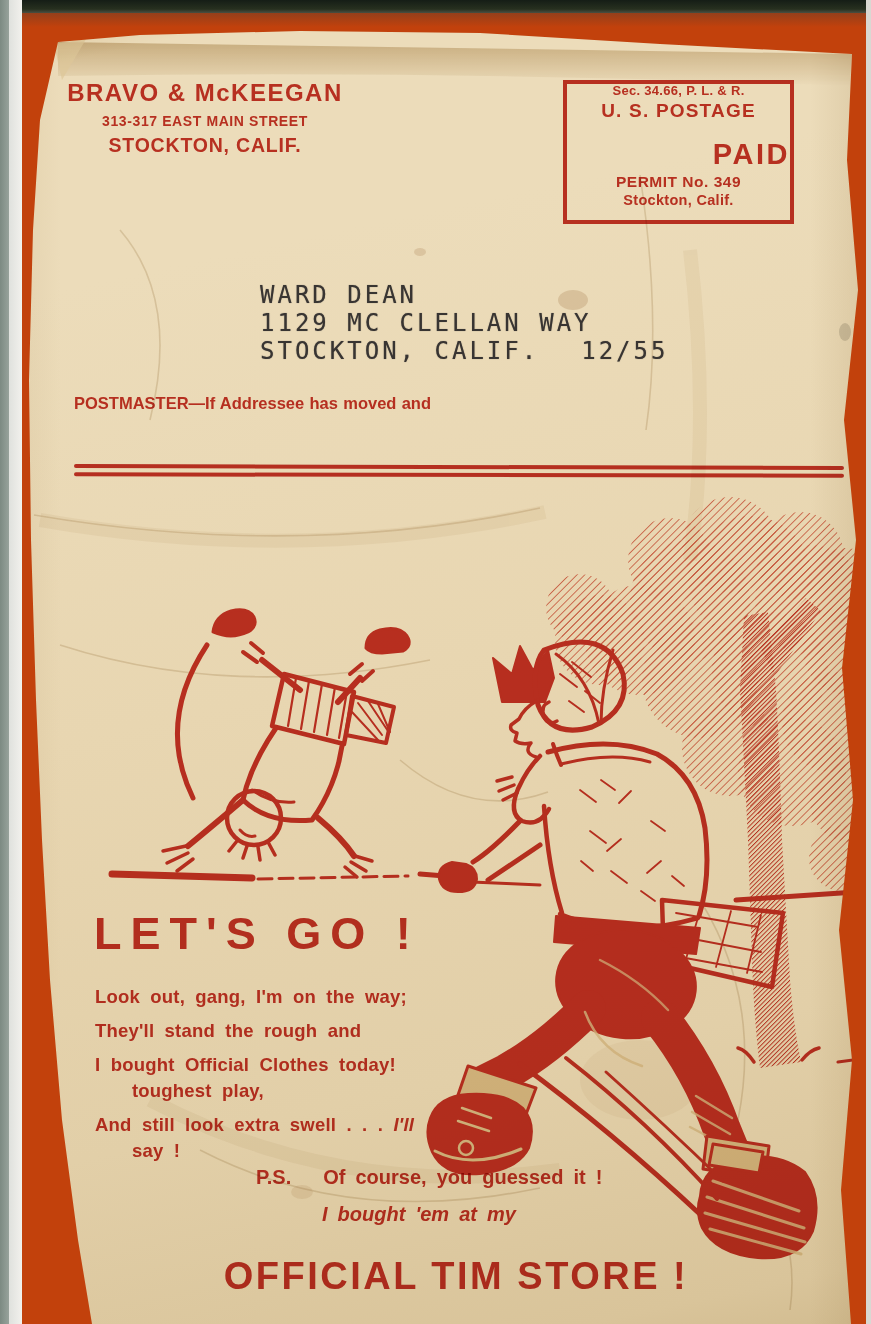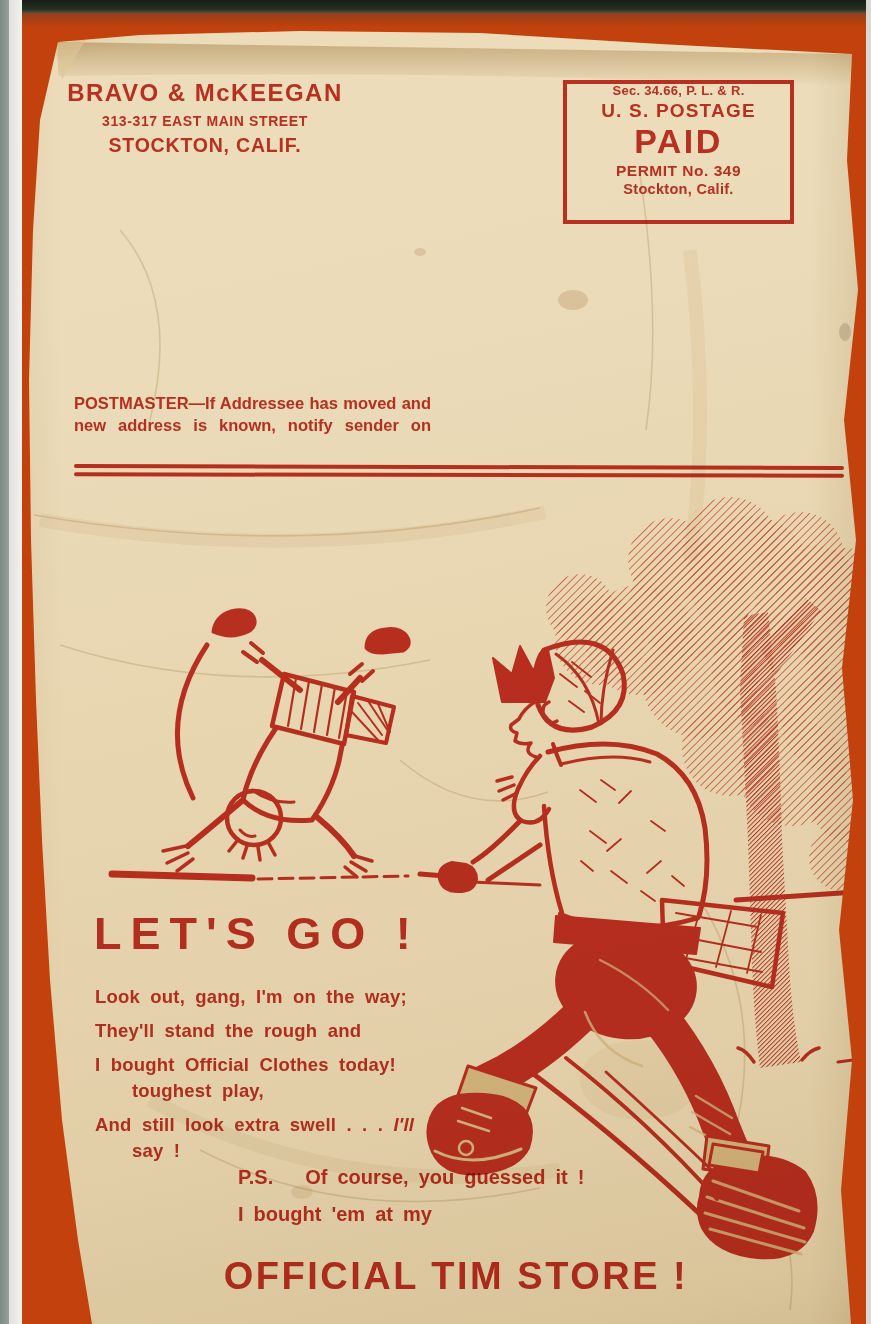--- a/index.html
+++ b/index.html
@@ -39,21 +39,21 @@
   .sender{position:absolute;left:60px;top:81px;width:290px;text-align:center;line-height:1;}
   .sender-name{font-size:24px;letter-spacing:1.5px;}
   .sender-street{font-size:14px;letter-spacing:.6px;margin-top:9px;}
   .sender-city{font-size:19.5px;letter-spacing:.8px;margin-top:8px;}
 
   .stamp{position:absolute;left:563px;top:80px;width:231px;height:144px;
     border:4px solid #c6372c;box-sizing:border-box;text-align:center;
     line-height:1;}
   .stamp-l1{font-size:13px;letter-spacing:.3px;}
   .stamp-l2{font-size:19px;letter-spacing:1.2px;margin-top:4px;text-align:center;}
-  .stamp-l3{font-size:34px;letter-spacing:2.5px;margin-top:4px;}
+  .stamp-l3{font-size:29px;letter-spacing:2.5px;margin-top:20px;text-align:right;}
   .stamp-l4{font-size:15.5px;letter-spacing:.5px;margin-top:5px;}
   .stamp-l5{font-size:14.5px;letter-spacing:.3px;margin-top:3px;}
 
   .recipient{position:absolute;left:260px;top:281px;
     font-family:"DejaVu Sans Mono",monospace;font-size:24px;letter-spacing:3px;
     color:#3d3d45;line-height:28px;text-shadow:0 0 1px rgba(55,55,65,.55);}
   .recipient .date{display:inline-block;margin-left:42px;}
 
   .postmaster{position:absolute;left:74px;top:392px;width:357px;
     font-size:16.5px;line-height:22px;}
@@ -64,22 +64,22 @@
   .rule-2{top:473px;transform:rotate(.1deg);}
 
   .headline{position:absolute;left:94px;top:911px;font-size:45px;letter-spacing:9px;line-height:1;text-align:center;}
 
   .poem{position:absolute;left:95px;top:984px;font-size:18.5px;line-height:26px;
     word-spacing:5px;letter-spacing:.2px;}
   .poem .gap{margin-top:8px;}
   .poem .indent{padding-left:37px;}
   .poem em{font-style:italic;}
 
-  .ps{position:absolute;left:238px;top:1167px;font-size:20px;word-spacing:4.5px;line-height:1;}
-  .ps-row2{margin-top:17px;}
+  .ps{position:absolute;left:256px;top:1167px;font-size:20px;word-spacing:4.5px;line-height:1;}
+  .ps-row2{margin-left:66px;margin-top:17px;font-style:italic;}
   .ps-label{display:inline-block;margin-right:32px;}
 
   .store{position:absolute;left:176px;top:1257px;width:560px;text-align:center;
     font-size:38px;letter-spacing:2.5px;white-space:nowrap;line-height:1;}
 </style>
 </head>
 <body>
 
 <div class="stage">
   <div class="scanner-top"></div>
@@ -250,24 +250,28 @@
     </div>
 
     <div class="stamp red printed ink">
       <div class="stamp-l1">Sec. 34.66, P. L. &amp; R.</div>
       <div class="stamp-l2">U. S. POSTAGE</div>
       <div class="stamp-l3">PAID</div>
       <div class="stamp-l4">PERMIT No. 349</div>
       <div class="stamp-l5">Stockton, Calif.</div>
     </div>
 
+    <div class="recipient ink">
+      <div>WARD DEAN</div>
+      <div>1129 MC CLELLAN WAY</div>
+      <div><span>STOCKTON, CALIF.</span><span class="date">12/55</span></div>
+    </div>
 
     <div class="postmaster red printed ink">
       <span>POSTMASTER—If Addressee has moved and</span>
-      <span>new address is known, notify sender on</span>
     </div>
 
     <div class="rule rule-1 ink"></div>
     <div class="rule rule-2 ink"></div>
 
     <div class="headline red printed ink">LET'S GO !</div>
 
     <div class="poem red printed ink">
       <div>Look out, gang, I'm on the way;</div>
       <div class="gap">They'll stand the rough and</div>

